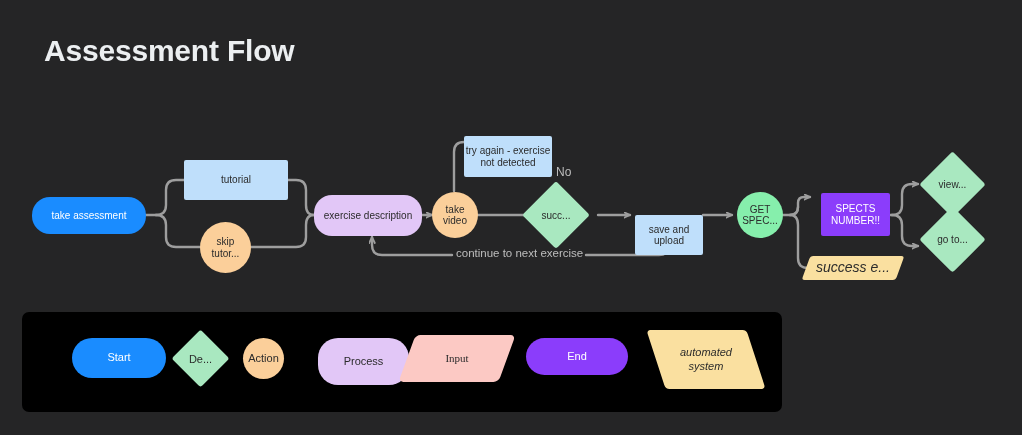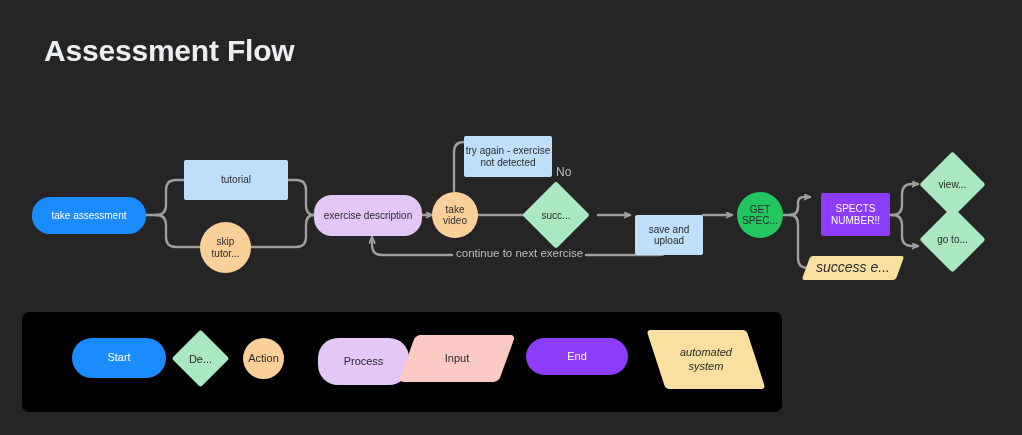--- a/index.html
+++ b/index.html
@@ -156,21 +156,21 @@
   <div class="diamond" style="left:532px; top:191px; width:48px; height:48px;">
     <div class="dshape" style="background:#a9e8c0;"></div>
     <div class="lbl">succ...</div>
   </div>
 
   <div class="node rect" style="left:635px; top:196px; width:68px; height:40px; background:#bfdffb; white-space:pre-line;margin-top:19px;">
     <span class="lbl">save and
 upload</span>
   </div>
 
-  <div class="node circle" style="left:737px; top:192px; width:46px; height:46px; background:#22c55e; white-space:pre-line;">
+  <div class="node circle" style="left:737px; top:192px; width:46px; height:46px; background:#86efac; white-space:pre-line;">
     <span class="lbl">GET
 SPEC...</span>
   </div>
 
   <div class="node rect" style="left:813px; top:193px; width:69px; height:43px; background:#8b3dfb; color:#ffffff; white-space:pre-line;margin-left:8px;">
     <span class="lbl">SPECTS
 NUMBER!!</span>
   </div>
 
   <div class="diamond" style="left:929px; top:216px; width:47px; height:47px;">
@@ -202,21 +202,21 @@
     <div class="lg lg-box" style="left:221px; top:26px; width:41px; height:41px; background:#fbcf9a; border-radius:50%;">
       <span>Action</span>
     </div>
 
     <div class="lg lg-box" style="left:296px; top:26px; width:91px; height:47px; background:#e2c7f7; border-radius:20px;">
       <span>Process</span>
     </div>
 
     <div class="para" style="left:385px; top:23px; width:100px; height:47px;">
       <div class="pshape" style="background:#fcc9c4; border-radius:5px;"></div>
-      <div class="lbl" style="font-style:normal; font-size:11px;">Input</div>
+      <div class="lbl" style="font-style:normal; font-size:11px;font-family:Liberation Serif, serif;">Input</div>
     </div>
 
     <div class="lg lg-box" style="left:504px; top:26px; width:102px; height:37px; background:#8b3dfb; color:#ffffff; border-radius:19px;">
       <span>End</span>
     </div>
 
     <div class="para rev" style="left:634px; top:18px; width:100px; height:59px; white-space:pre-line;">
       <div class="pshape" style="background:#fae0a0; border-radius:4px;"></div>
       <div class="lbl" style="font-size:11px;">automated
 system</div>

